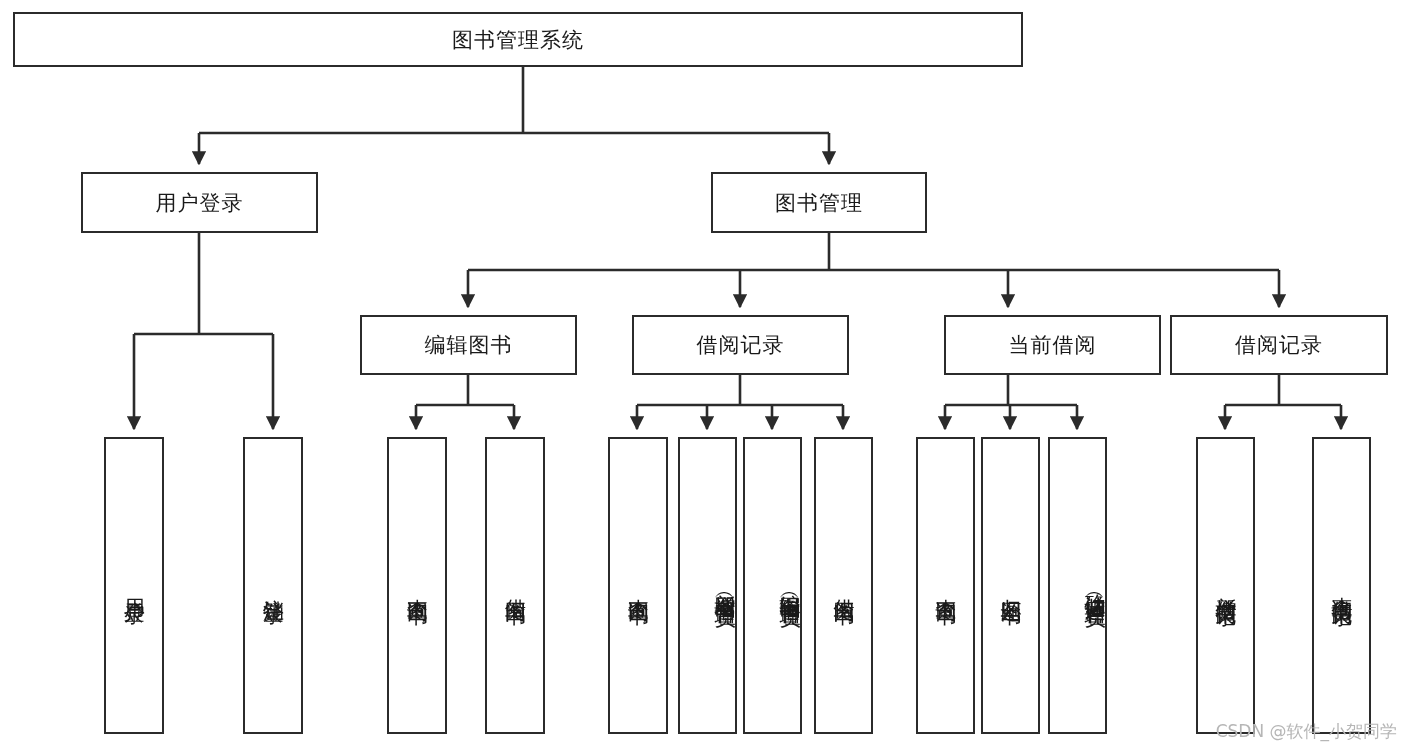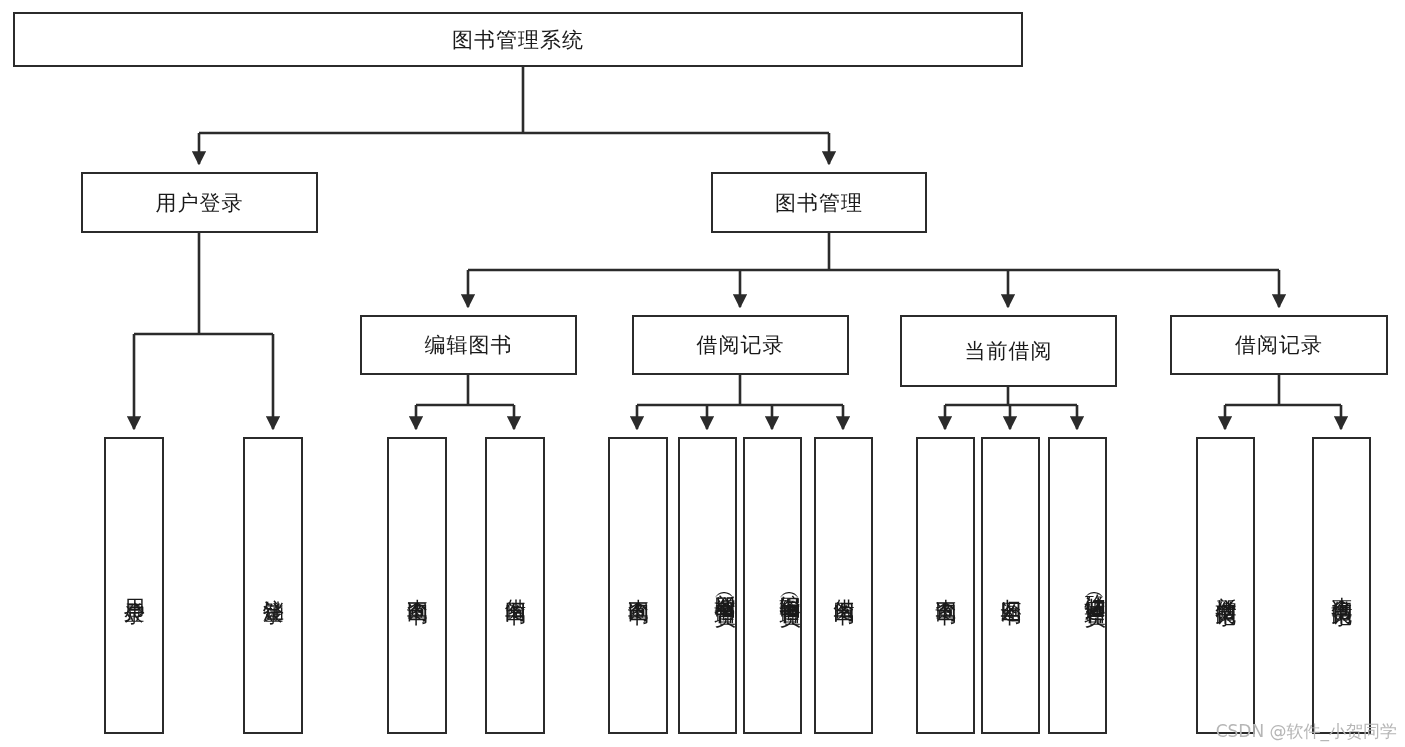--- a/index.html
+++ b/index.html
@@ -135,21 +135,21 @@
   </div>
 
   <div class="node h" style="left:360px; top:315px; width:217px; height:60px;">
     <span>编辑图书</span>
   </div>
 
   <div class="node h" style="left:632px; top:315px; width:217px; height:60px;">
     <span>借阅记录</span>
   </div>
 
-  <div class="node h" style="left:900px; top:315px; width:217px; height:72px;">
+  <div class="node h" style="left:944px; top:315px; width:217px; height:60px;">
     <span>当前借阅</span>
   </div>
 
   <div class="node h" style="left:1170px; top:315px; width:218px; height:60px;">
     <span>借阅记录</span>
   </div>
 
   <div class="node v mid" style="left:104px; top:437px; width:60px; height:297px;">
     <span>用户登录</span>
   </div>

